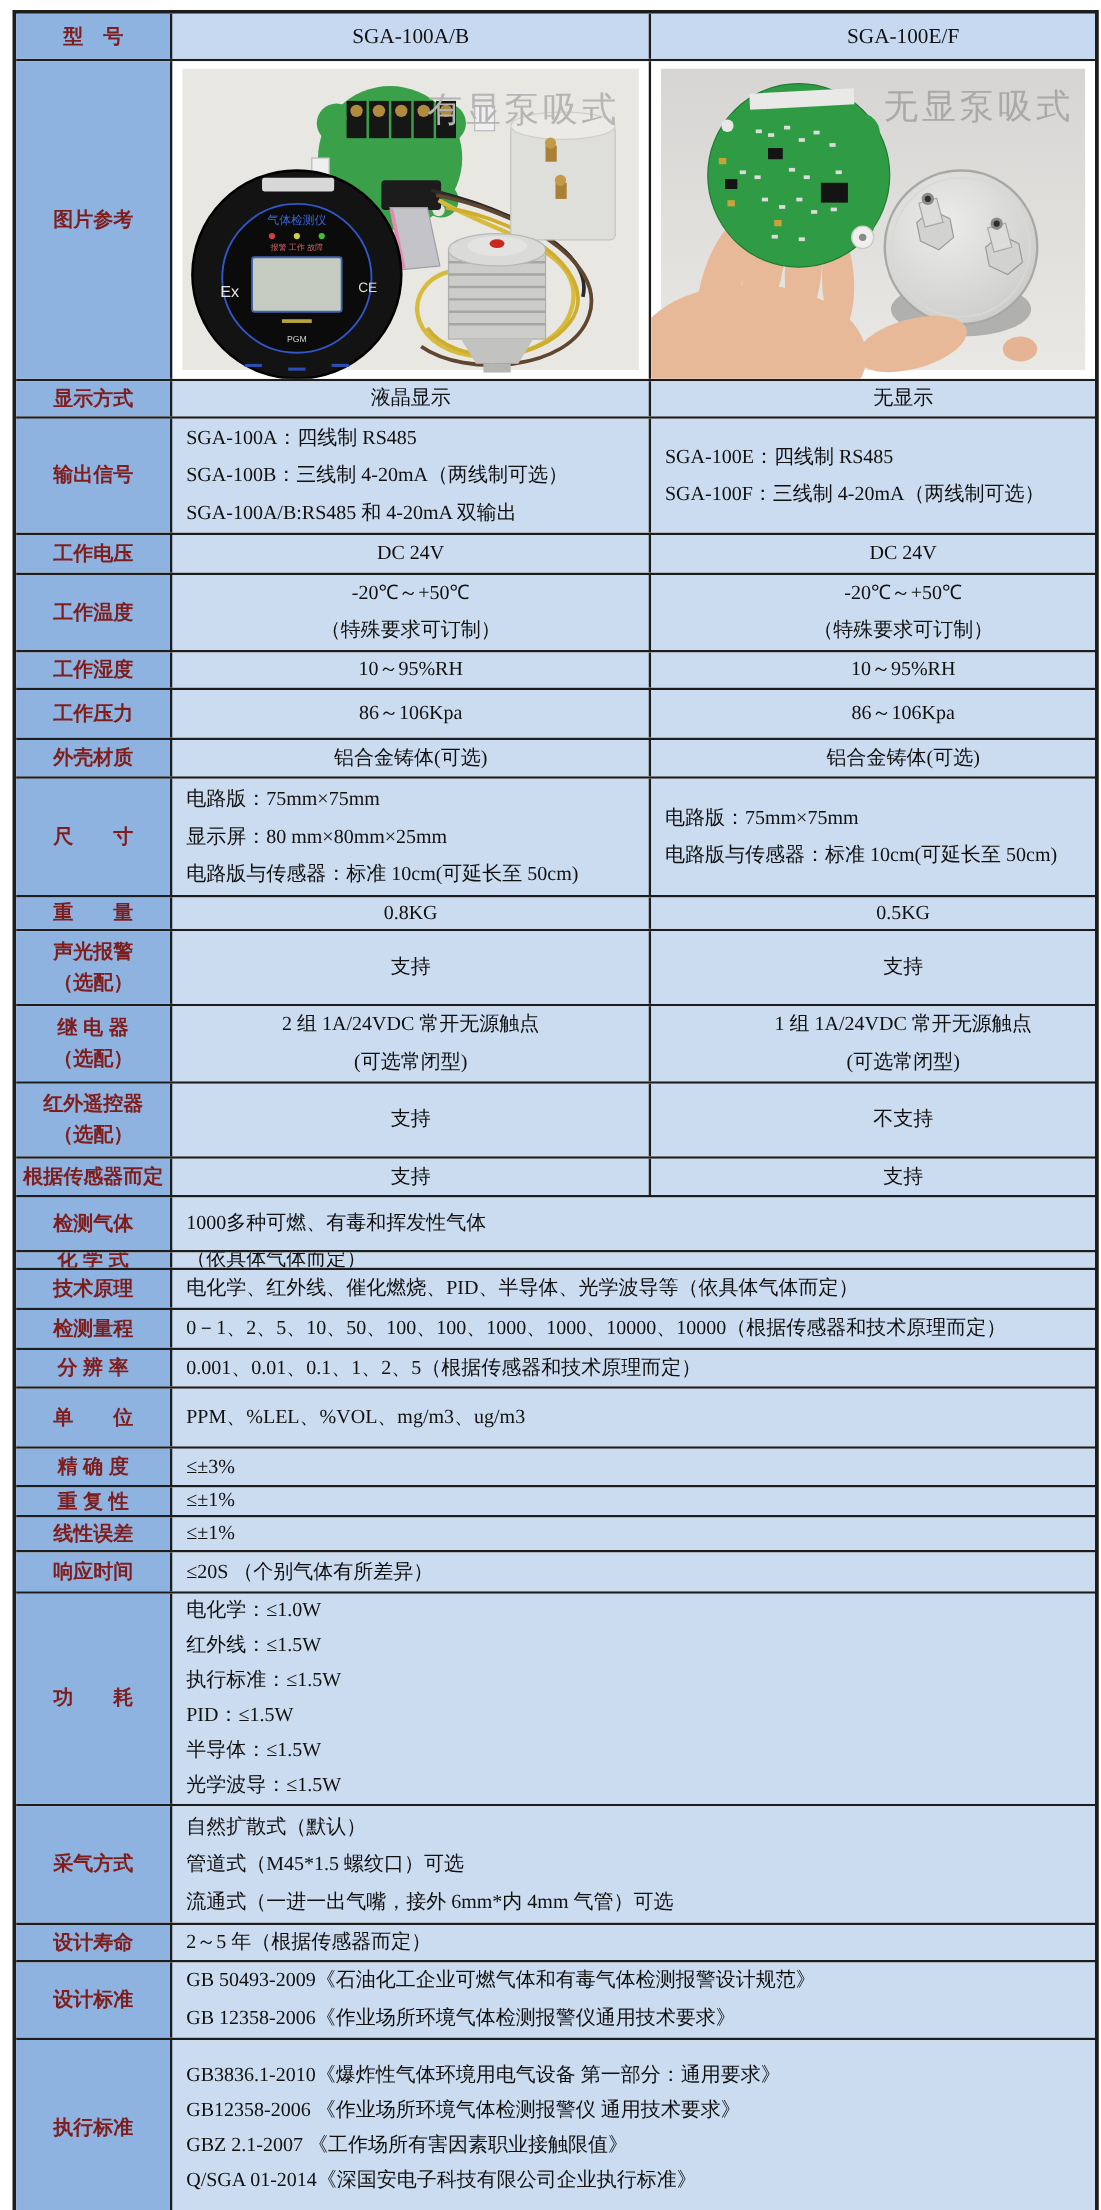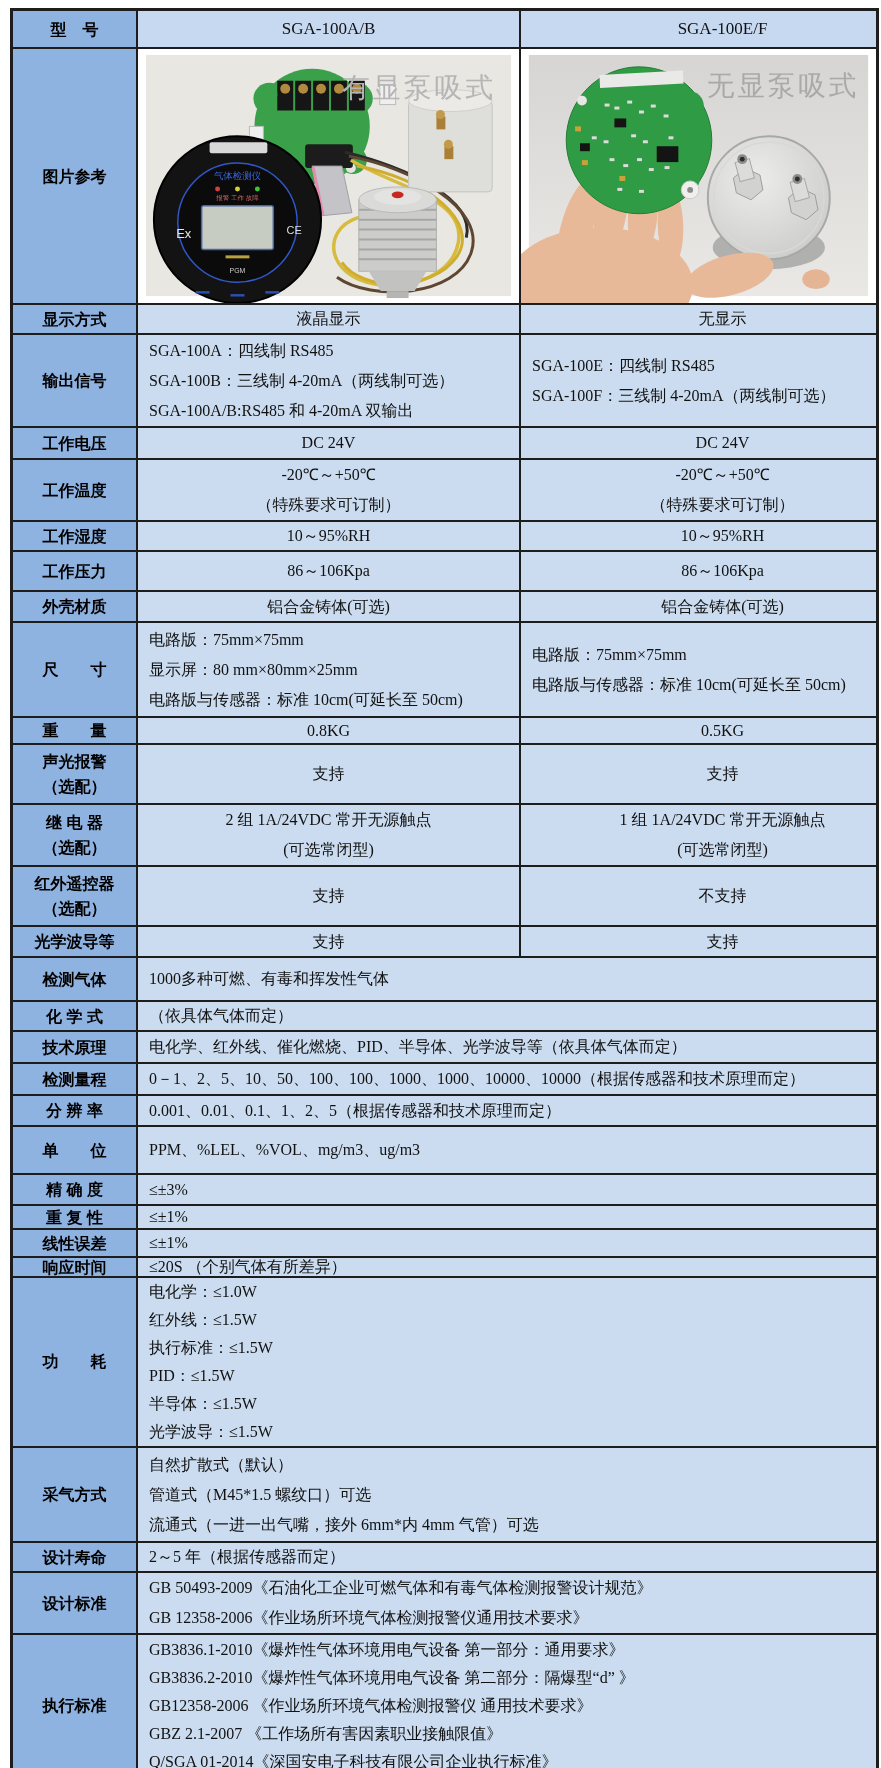--- a/index.html
+++ b/index.html
@@ -9,21 +9,21 @@
     --cellbg:#cbdcf0;
   }
   *{box-sizing:border-box;margin:0;padding:0;}
   html,body{background:#ffffff;}
   body{width:881px;height:1768px;position:relative;font-family:"Liberation Sans",sans-serif;color:#111;}
   .tbl{position:absolute;left:10px;top:8px;width:869px;border:3px solid var(--bd);background:#fff;}
   .row{display:flex;border-top:2px solid var(--bd);}
   .row:first-child{border-top:none;}
   .cell{display:flex;flex-direction:column;align-items:center;justify-content:center;overflow:hidden;}
   .lbl{width:125px;background:var(--labelbg);border-right:2px solid var(--bd);
-       font-weight:bold;font-size:16px;color:#000000;text-align:right;}
+       font-weight:bold;font-size:16px;color:#7f1d1d;text-align:right;}
   .lbl .ln{line-height:25px;}
   .va{width:383px;border-right:2px solid var(--bd);background:var(--cellbg);
       font-family:"Liberation Serif",serif;font-size:16px;}
   .vb{flex:1;background:var(--cellbg);font-family:"Liberation Serif",serif;font-size:16px;padding-left:48px;}
   .vfull{flex:1;background:var(--cellbg);align-items:flex-start;padding-left:11px;
          font-family:"Liberation Serif",serif;font-size:16px;text-align:left;}
   .left{align-items:flex-start;padding-left:11px;text-align:left;}
   .hdrcell{background:var(--hdrbg);font-size:17px;justify-content:center;}
   .ln{line-height:30px;white-space:nowrap;}
   .lh28 .ln{line-height:28px;}
@@ -382,40 +382,40 @@
     <div class="cell va">
         <div class="ln">支持</div>
       </div>
     <div class="cell vb">
         <div class="ln">不支持</div>
       </div>
   </div>
 
   <div class="row" style="height:31px">
     <div class="cell lbl">
-        <div class="ln">光学波导等</div>
+        <div class="ln">根据传感器而定</div>
       </div>
     <div class="cell va">
         <div class="ln">支持</div>
       </div>
     <div class="cell vb">
         <div class="ln">支持</div>
       </div>
   </div>
 
   <div class="row" style="height:44px">
     <div class="cell lbl">
         <div class="ln">检测气体</div>
       </div>
     <div class="cell vfull">
         <div class="ln">1000多种可燃、有毒和挥发性气体</div>
       </div>
   </div>
 
-  <div class="row" style="height:30px">
+  <div class="row" style="height:14px">
     <div class="cell lbl">
         <div class="ln">化 学 式</div>
       </div>
     <div class="cell vfull">
         <div class="ln">（依具体气体而定）</div>
       </div>
   </div>
 
   <div class="row" style="height:32px">
     <div class="cell lbl">
@@ -473,21 +473,21 @@
 
   <div class="row" style="height:28px">
     <div class="cell lbl">
         <div class="ln">线性误差</div>
       </div>
     <div class="cell vfull">
         <div class="ln">≤±1%</div>
       </div>
   </div>
 
-  <div class="row" style="height:20px">
+  <div class="row" style="height:33px">
     <div class="cell lbl">
         <div class="ln">响应时间</div>
       </div>
     <div class="cell vfull">
         <div class="ln">≤20S （个别气体有所差异）</div>
       </div>
   </div>
 
   <div class="row lh28" style="height:170px">
     <div class="cell lbl">
@@ -532,20 +532,19 @@
       <div class="ln">GB 12358-2006《作业场所环境气体检测报警仪通用技术要求》</div>
     </div>
   </div>
 
   <div class="row lh28" style="height:144px">
     <div class="cell lbl">
         <div class="ln">执行标准</div>
       </div>
     <div class="cell vfull">
       <div class="ln">GB3836.1-2010《爆炸性气体环境用电气设备 第一部分：通用要求》</div>
-      <div class="ln">GB3836.2-2010《爆炸性气体环境用电气设备 第二部分：隔爆型“d” 》</div>
       <div class="ln">GB12358-2006 《作业场所环境气体检测报警仪 通用技术要求》</div>
       <div class="ln">GBZ 2.1-2007 《工作场所有害因素职业接触限值》</div>
       <div class="ln">Q/SGA 01-2014《深国安电子科技有限公司企业执行标准》</div>
     </div>
   </div>
 
 </div>
 
 </body></html>

